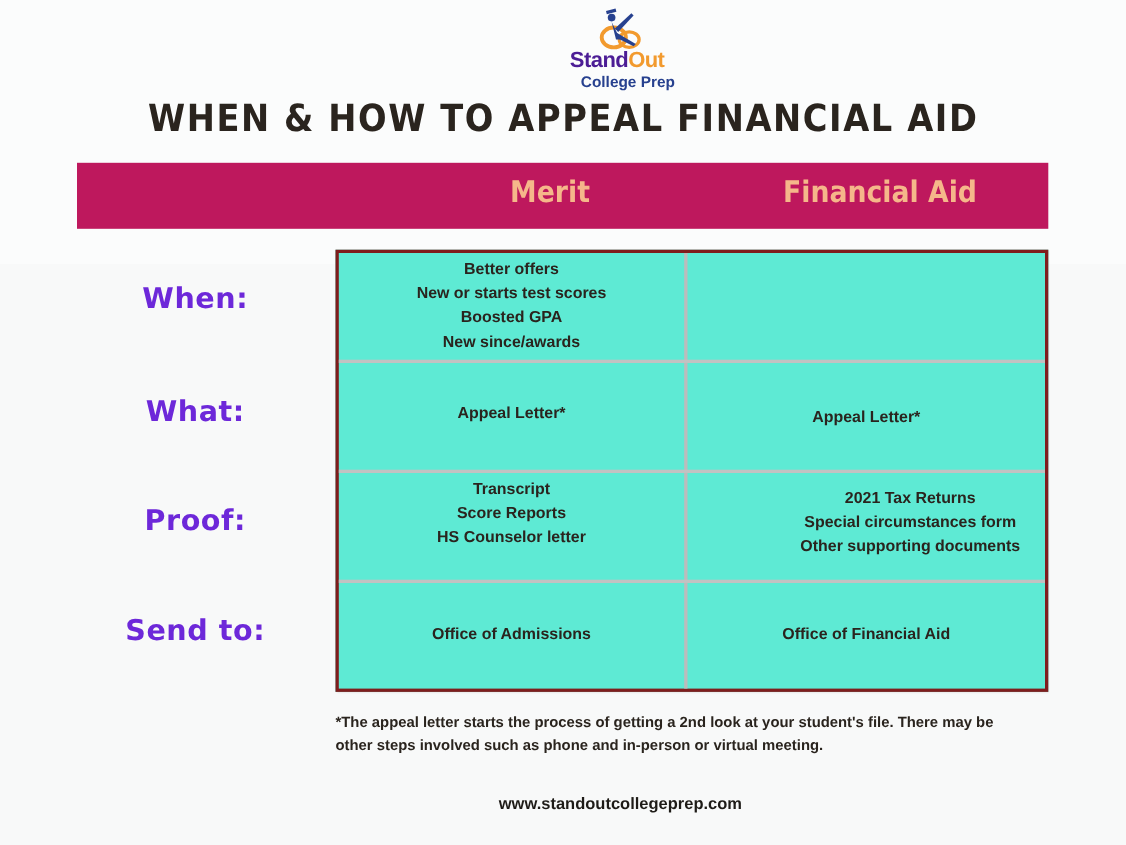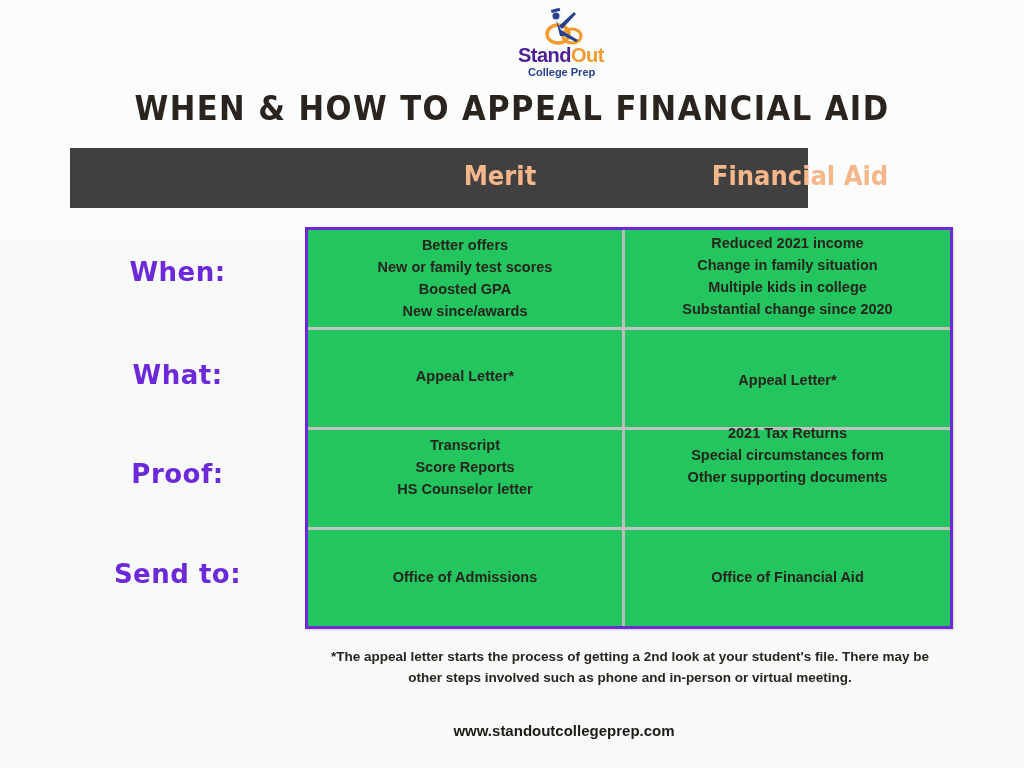--- a/index.html
+++ b/index.html
@@ -34,21 +34,21 @@
       font-size: 20px;
       font-weight: bold;
       letter-spacing: -0.5px;
       white-space: nowrap;
     }
     .logo-stand .s1 { color: #4c1d95; }
     .logo-stand .s2 { color: #f29a2e; }
     .logo-sub {
       position: absolute;
       left: 18px; top: 60px;
-      font-size: 11px;
+      font-size: 14px;
       font-weight: bold;
       color: #27418f;
       white-space: nowrap;
     }
     
     .page-title {
       position: absolute;
       left: 0; top: 88px;
       width: 1024px;
       text-align: center;
@@ -57,22 +57,22 @@
       letter-spacing: 1.6px;
       color: #2a241e;
       font-family: "DejaVu Sans", sans-serif;
       transform: scaleX(0.9);
       transform-origin: 512px 0;
     }
     
     .header-band {
       position: absolute;
       left: 70px; top: 148px;
-      width: 738px; height: 60px;
-      background: #404040;
+      width: 883px; height: 60px;
+      background: #be185d;
     }
     .col-head {
       position: absolute;
       top: 12px;
       font-size: 27px;
       font-weight: bold;
       color: #f5b78a;
       text-align: center;
       font-family: "DejaVu Sans", sans-serif;
       transform: scaleX(0.9);
@@ -90,22 +90,22 @@
       font-weight: bold;
       color: #6d28d9;
       font-family: "DejaVu Sans", sans-serif;
       letter-spacing: 0.5px;
     }
     
     .grid {
       position: absolute;
       left: 305px; top: 227px;
       width: 642px; height: 396px;
-      border: 3px solid #6d28d9;
-      background: #22c55e;
+      border: 3px solid #7f1d1d;
+      background: #5eead4;
       box-shadow: 1px 1px 2px rgba(0,0,0,0.15);
     }
     .vline {
       position: absolute;
       left: 314px; top: 0;
       width: 3px; height: 396px;
       background: #bcbcbc;
     }
     .hline {
       position: absolute;
@@ -122,21 +122,20 @@
       color: #2a241e;
     }
     .cell .line { display: block; white-space: nowrap; }
     .c-left { left: 0; width: 314px; }
     .c-right { left: 317px; width: 325px; }
 
     .footnote {
       position: absolute;
       left: 305px; top: 646px;
       width: 650px;
-      text-align: center;
       font-size: 13.5px;
       font-weight: bold;
       line-height: 21px;
       color: #2a241e;
     }
     .website {
       position: absolute;
       left: 0; top: 722px;
       width: 1128px;
       text-align: center;
@@ -179,44 +178,38 @@
 <div class="row-label" style="top:559px;">Send to:</div>
 
 <div class="grid">
   <div class="vline"></div>
   <div class="hline" style="top:97px;"></div>
   <div class="hline" style="top:197px;"></div>
   <div class="hline" style="top:297px;"></div>
 
   <div class="cell c-left" style="top:4px;">
     <span class="line">Better offers</span>
-    <span class="line">New or family test scores</span>
+    <span class="line">New or starts test scores</span>
     <span class="line">Boosted GPA</span>
     <span class="line">New since/awards</span>
-  </div>
-  <div class="cell c-right" style="top:2px;">
-    <span class="line">Reduced 2021 income</span>
-    <span class="line">Change in family situation</span>
-    <span class="line">Multiple kids in college</span>
-    <span class="line">Substantial change since 2020</span>
   </div>
 
   <div class="cell c-left" style="top:135px;">
     <span class="line">Appeal Letter*</span>
   </div>
   <div class="cell c-right" style="top:139px;">
     <span class="line">Appeal Letter*</span>
   </div>
 
   <div class="cell c-left" style="top:204px;">
     <span class="line">Transcript</span>
     <span class="line">Score Reports</span>
     <span class="line">HS Counselor letter</span>
   </div>
-  <div class="cell c-right" style="top:192px;">
+  <div class="cell c-right" style="top:212px;padding-left:40px;">
     <span class="line">2021 Tax Returns</span>
     <span class="line">Special circumstances form</span>
     <span class="line">Other supporting documents</span>
   </div>
 
   <div class="cell c-right" style="top:336px;">
     <span class="line">Office of Financial Aid</span>
   </div>
   <div class="cell c-left" style="top:336px;">
     <span class="line">Office of Admissions</span>

